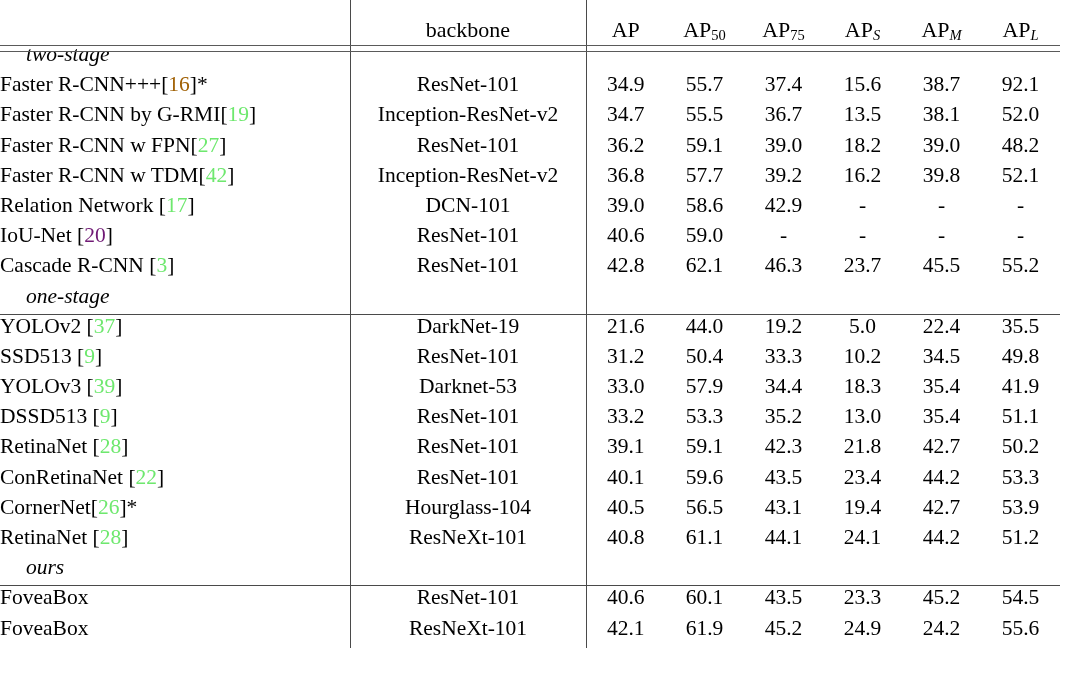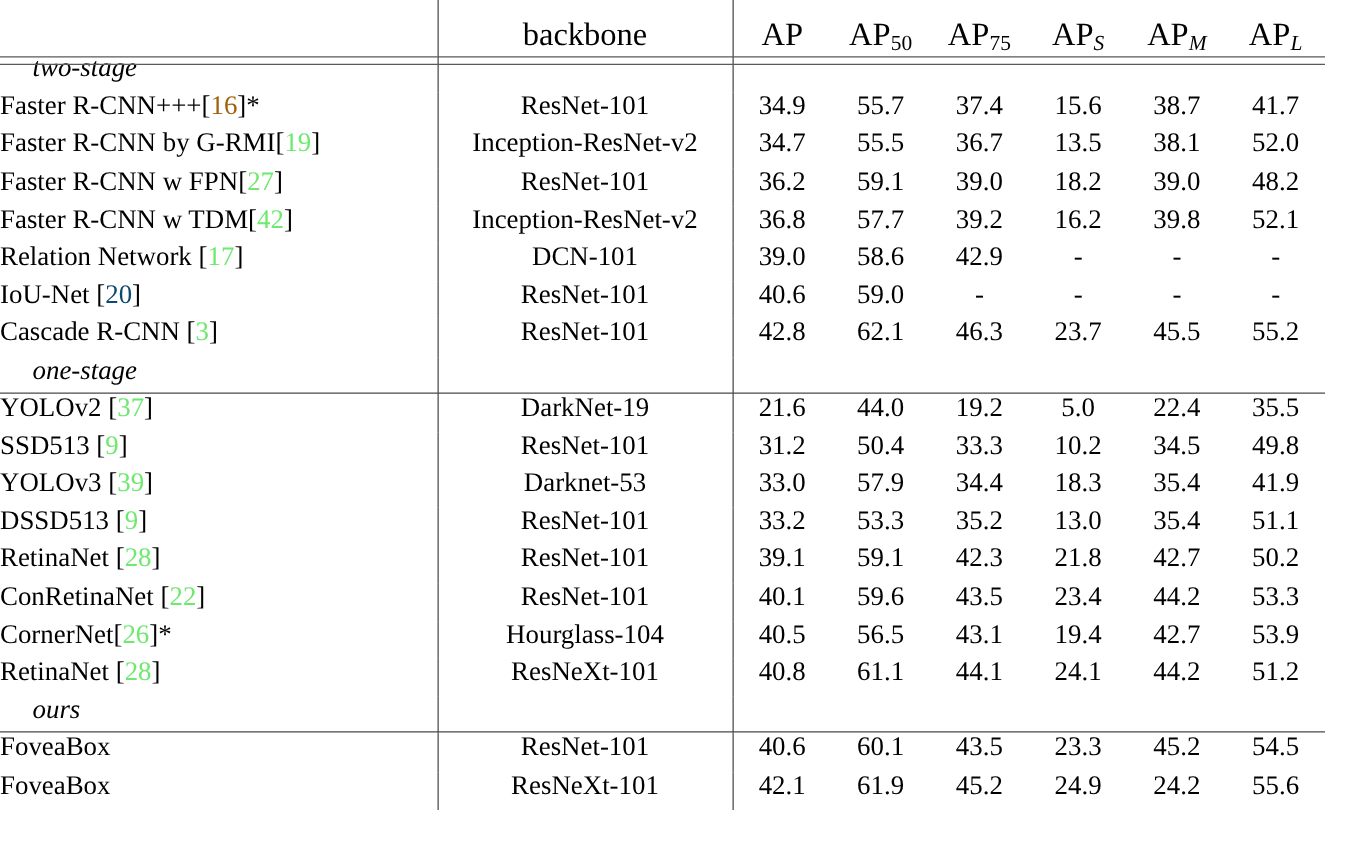--- a/index.html
+++ b/index.html
@@ -62,21 +62,21 @@
   th.backbone, td.backbone {
     border-left: 1.6px solid #4a4a4a;
     border-right: 1.6px solid #4a4a4a;
   }
 
   
   tr.header-row th {
     height: 41px;
     vertical-align: bottom;
     padding-bottom: 3px;
-    font-size: 26px;
+    font-size: 22px;
   }
 
   
   tr.header-row th {
     box-shadow: none;
   }
 
   
   tr.data-row td,
   tr.group-row td {
@@ -148,21 +148,21 @@
           <td class="num"></td>
         </tr>
         <tr class="data-row">
           <td class="method"><span>Faster R-CNN+++</span><span class="bracket">[</span><span class="cite" style="color: #a16207;">16</span><span class="bracket">]</span><span class="star">*</span></td>
           <td class="backbone">ResNet-101</td>
           <td class="num">34.9</td>
           <td class="num">55.7</td>
           <td class="num">37.4</td>
           <td class="num">15.6</td>
           <td class="num">38.7</td>
-          <td class="num">41.7</td>
+          <td class="num">92.1</td>
         </tr>
         <tr class="data-row">
           <td class="method"><span>Faster R-CNN by G-RMI</span><span class="bracket">[</span><span class="cite" style="color: rgb(110, 232, 110);">19</span><span class="bracket">]</span></td>
           <td class="backbone">Inception-ResNet-v2</td>
           <td class="num">34.7</td>
           <td class="num">55.5</td>
           <td class="num">36.7</td>
           <td class="num">13.5</td>
           <td class="num">38.1</td>
           <td class="num">52.0</td>
@@ -191,21 +191,21 @@
           <td class="method"><span>Relation Network</span> <span class="bracket">[</span><span class="cite" style="color: rgb(110, 232, 110);">17</span><span class="bracket">]</span></td>
           <td class="backbone">DCN-101</td>
           <td class="num">39.0</td>
           <td class="num">58.6</td>
           <td class="num">42.9</td>
           <td class="num dash">-</td>
           <td class="num dash">-</td>
           <td class="num dash">-</td>
         </tr>
         <tr class="data-row">
-          <td class="method"><span>IoU-Net</span> <span class="bracket">[</span><span class="cite" style="color: #0c4a6e; text-align: center;">20</span><span class="bracket">]</span></td>
+          <td class="method"><span>IoU-Net</span> <span class="bracket">[</span><span class="cite" style="color: #701a75; text-align: center;">20</span><span class="bracket">]</span></td>
           <td class="backbone">ResNet-101</td>
           <td class="num">40.6</td>
           <td class="num">59.0</td>
           <td class="num dash">-</td>
           <td class="num dash">-</td>
           <td class="num dash">-</td>
           <td class="num dash">-</td>
         </tr>
         <tr class="data-row">
           <td class="method"><span>Cascade R-CNN</span> <span class="bracket">[</span><span class="cite" style="color: rgb(110, 232, 110);">3</span><span class="bracket">]</span></td>

